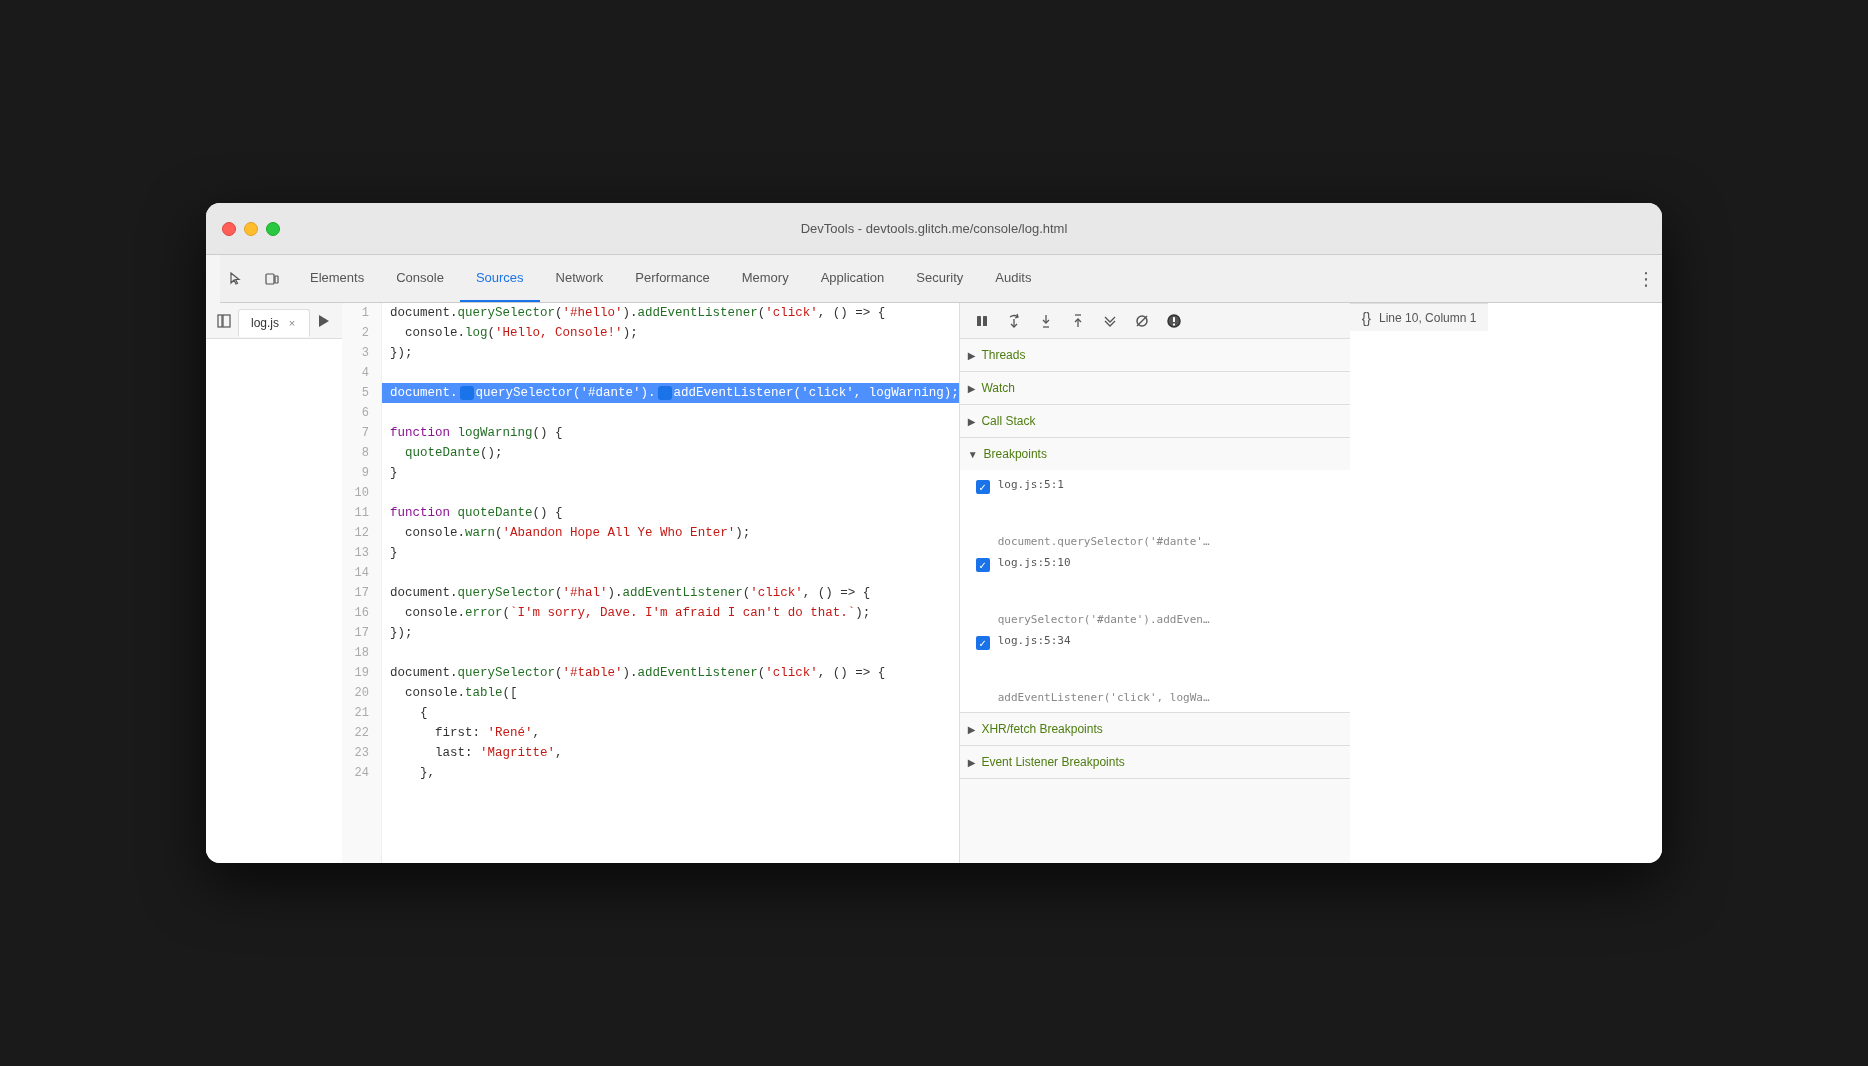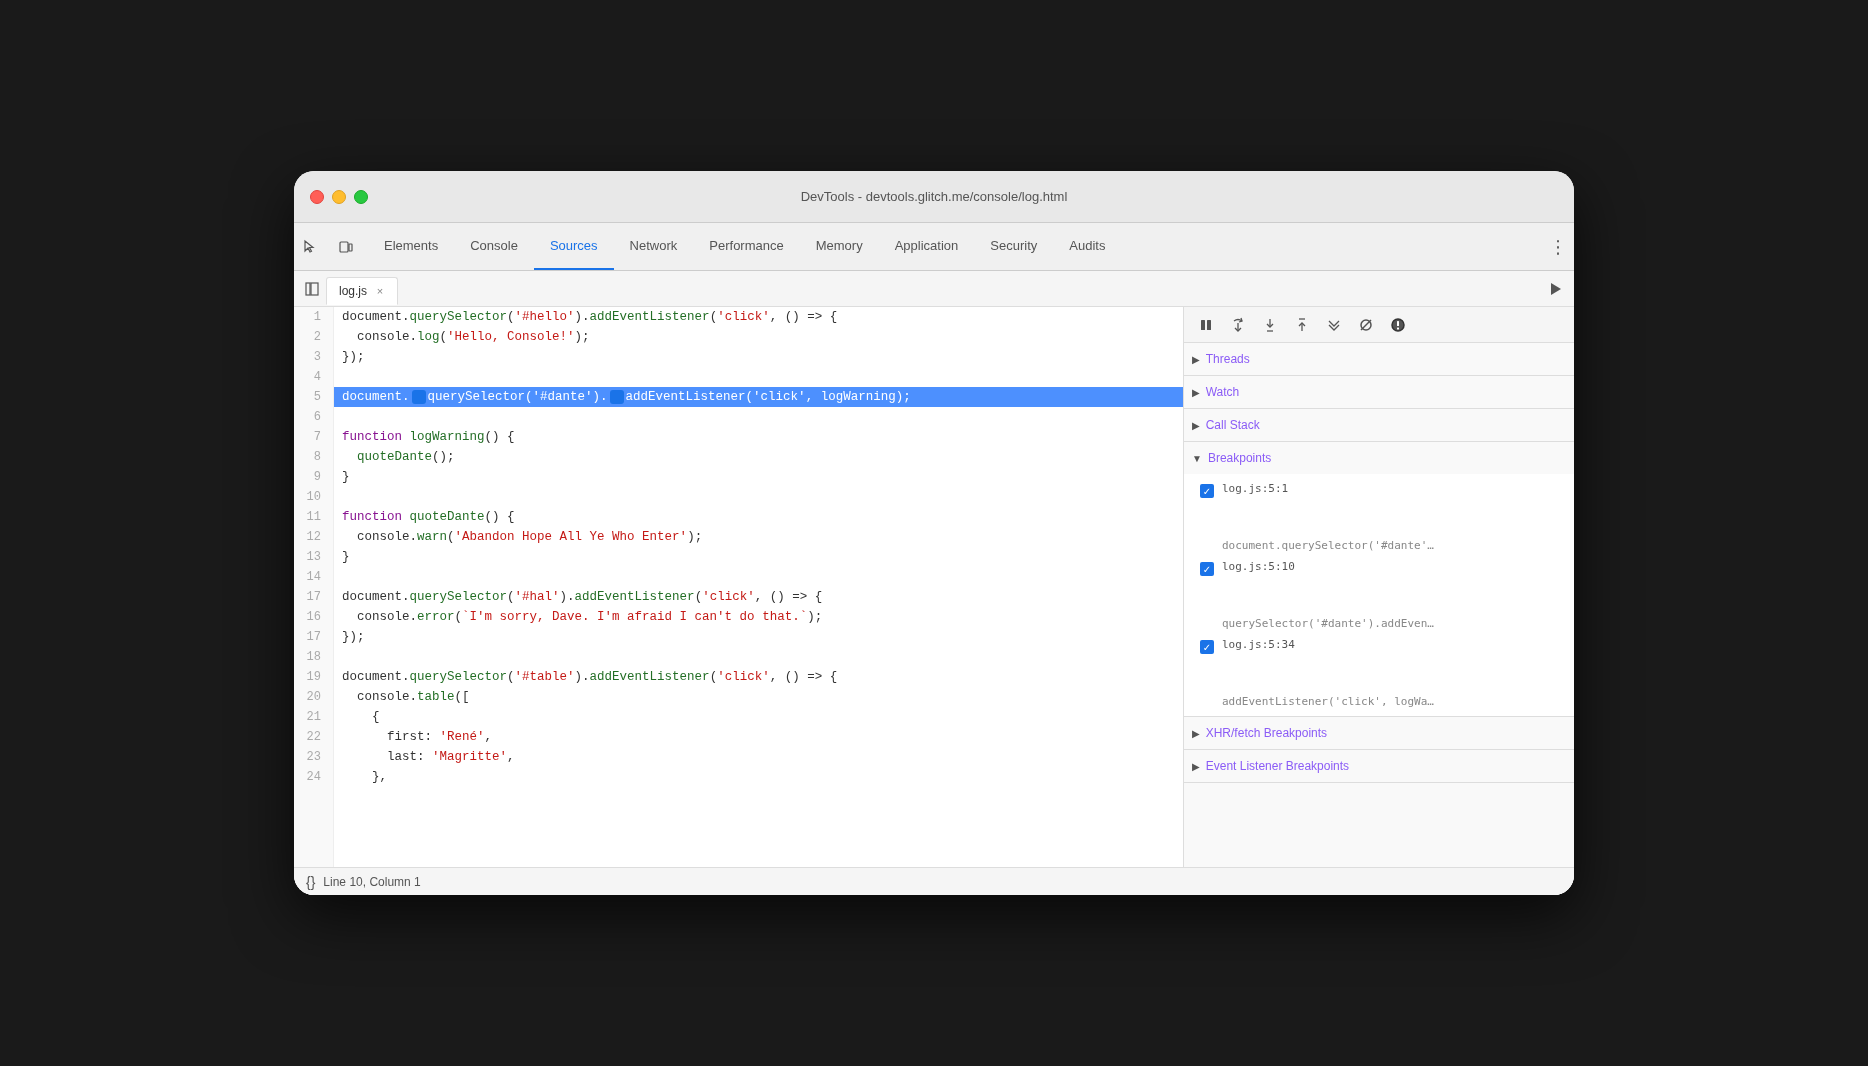--- a/index.html
+++ b/index.html
@@ -5,23 +5,23 @@
     * { box-sizing: border-box; margin: 0; padding: 0; }
     body {
       background: #1a1a1a;
       display: flex;
       justify-content: center;
       align-items: center;
       min-height: 100vh;
       font-family: -apple-system, BlinkMacSystemFont, 'Helvetica Neue', sans-serif;
     }
     .window {
-      width: 1280px;
+      width: 1456px;
       background: #f5f5f5;
-      border-radius: 20px;
+      border-radius: 14px;
       overflow: hidden;
       box-shadow: 0 20px 60px rgba(0,0,0,0.7);
     }
     
     .titlebar {
       background: #e8e8e8;
       height: 52px;
       display: flex;
       align-items: center;
       padding: 0 16px;
@@ -52,20 +52,21 @@
       white-space: nowrap;
     }
     
     .devtools-tabs {
       background: #f0f0f0;
       border-bottom: 1px solid #ccc;
       display: flex;
       align-items: center;
       height: 48px;
       padding: 0 2px;
+      margin-left: 14px;
     }
     .devtools-icons-left {
       display: flex;
       align-items: center;
       gap: 8px;
       margin-right: 8px;
     }
     .icon-btn {
       width: 28px;
       height: 28px;
@@ -104,23 +105,21 @@
       display: flex;
       align-items: center;
       justify-content: center;
       cursor: pointer;
       color: #555;
       font-size: 18px;
     }
     
     .devtools-main {
       display: flex;
-      flex-direction: column;
       background: #fff;
-      justify-content: flex-end;
     }
     
     .file-tabbar {
       background: #f5f5f5;
       border-bottom: 1px solid #ddd;
       display: flex;
       align-items: center;
       height: 36px;
       padding: 0 4px;
     }
@@ -257,21 +256,21 @@
     .panel-section {
       border-bottom: 1px solid #ddd;
     }
     .panel-header {
       display: flex;
       align-items: center;
       height: 32px;
       padding: 0 8px;
       cursor: pointer;
       font-size: 12px;
-      color: #8b5cf6;
+      color: #4d7c0f;
       font-weight: 500;
       user-select: none;
     }
     .triangle {
       display: inline-block;
       margin-right: 6px;
       font-size: 10px;
       color: #555;
     }
     .triangle.open::before { content: '▼'; }

